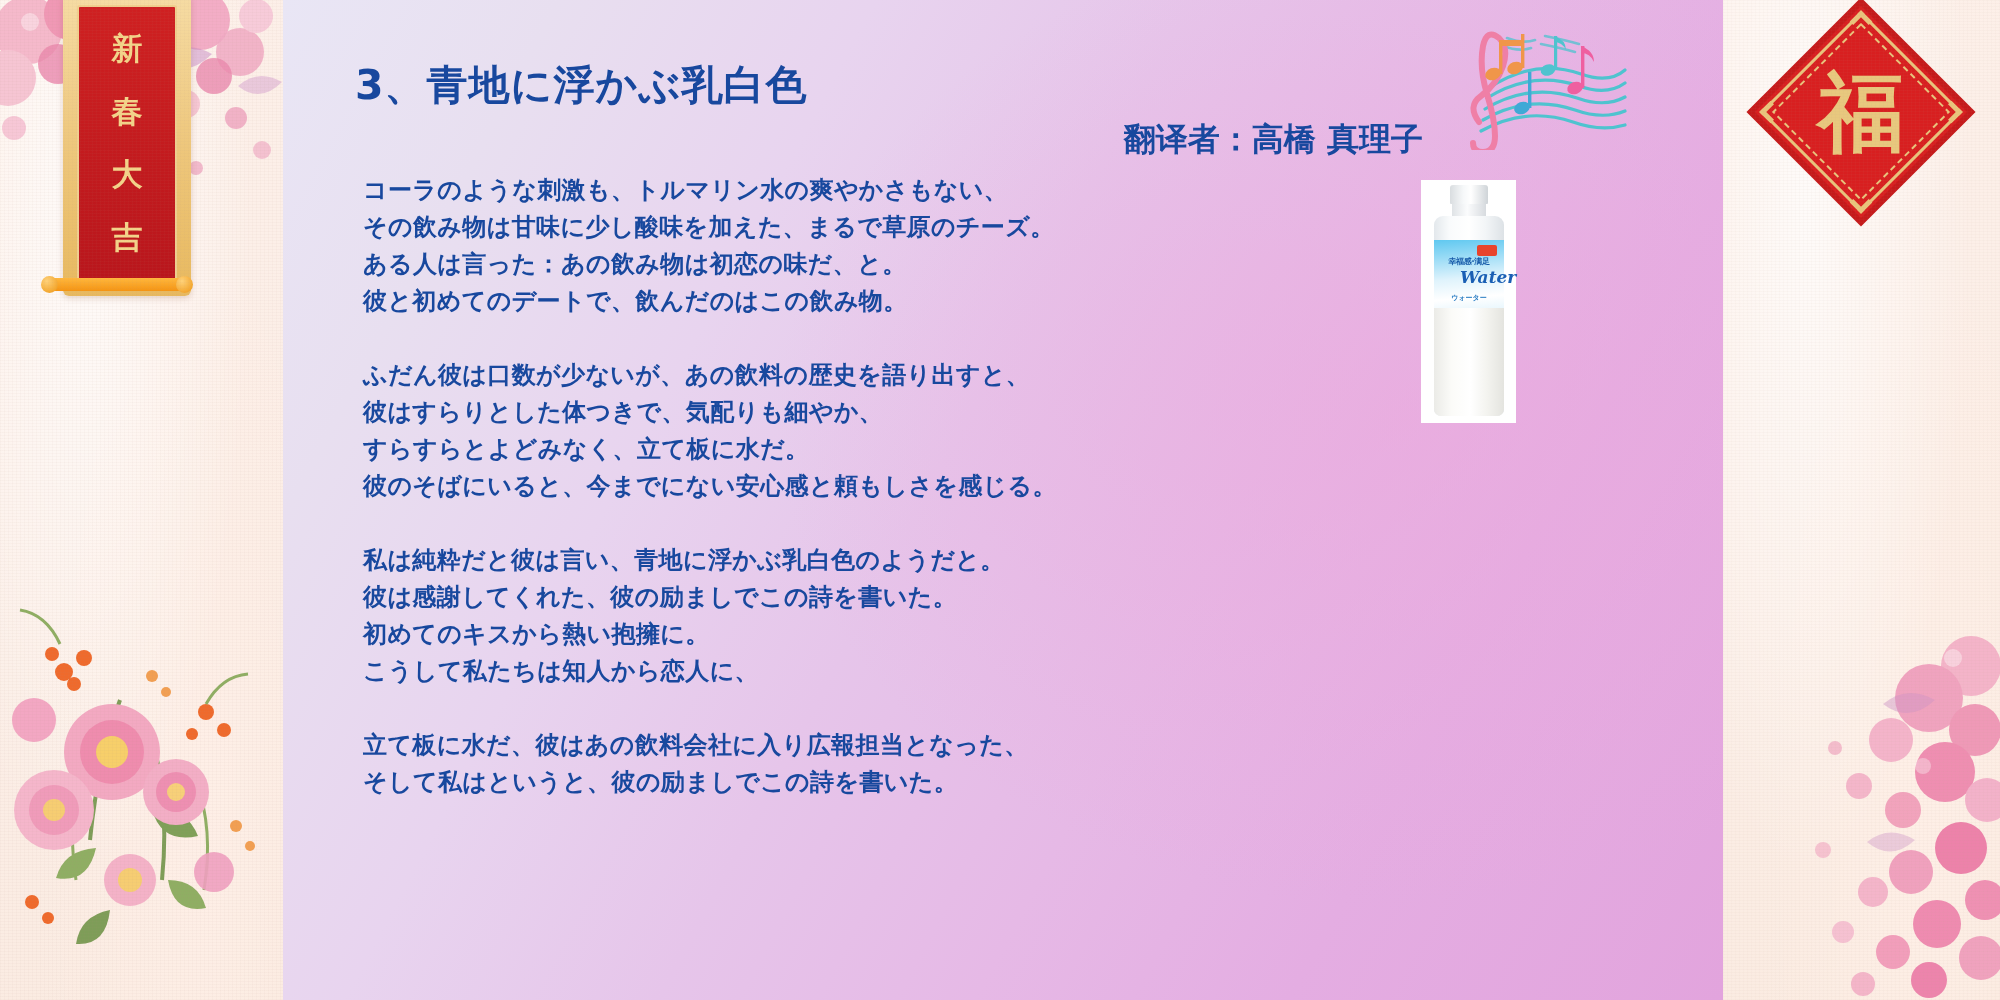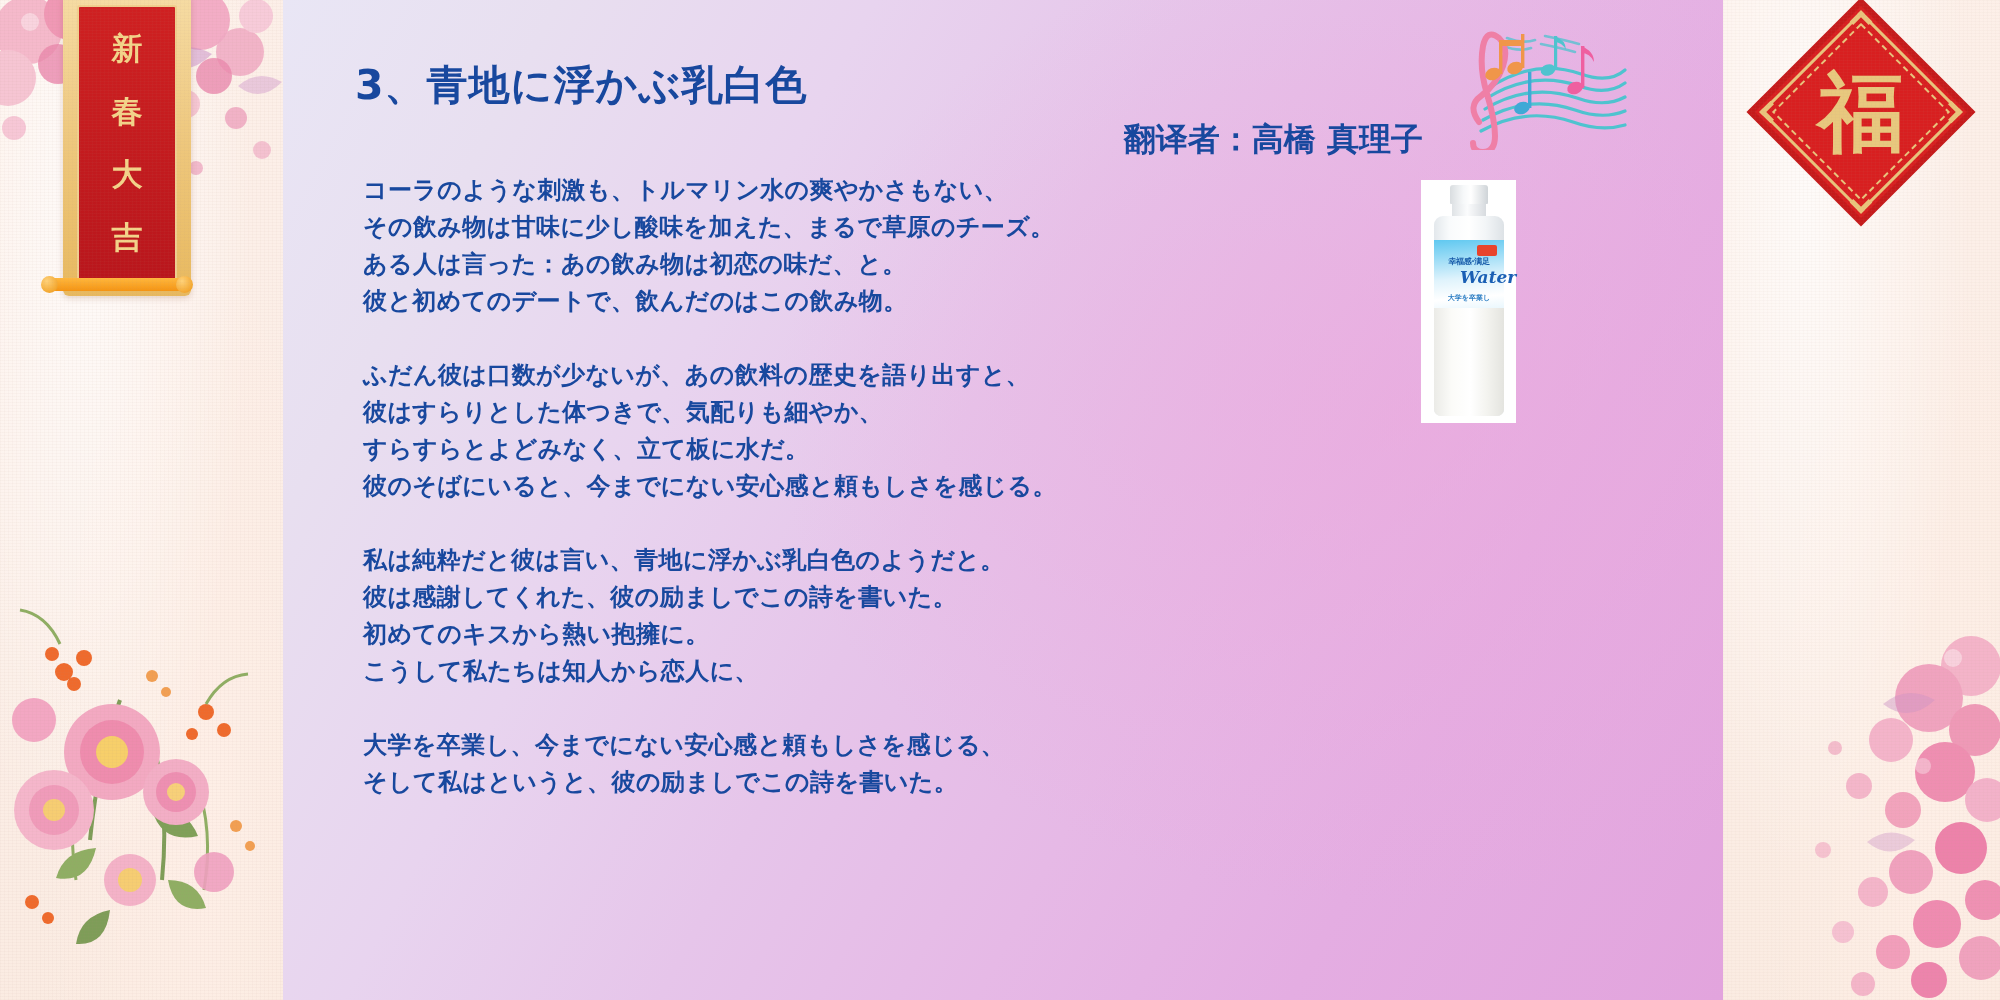--- a/index.html
+++ b/index.html
@@ -223,21 +223,21 @@
       <div class="line">すらすらとよどみなく、立て板に水だ。</div>
       <div class="line">彼のそばにいると、今までにない安心感と頼もしさを感じる。</div>
     </div>
     <div class="stanza">
       <div class="line">私は純粋だと彼は言い、青地に浮かぶ乳白色のようだと。</div>
       <div class="line">彼は感謝してくれた、彼の励ましでこの詩を書いた。</div>
       <div class="line">初めてのキスから熱い抱擁に。</div>
       <div class="line">こうして私たちは知人から恋人に、</div>
     </div>
     <div class="stanza">
-      <div class="line">大学を卒業し、今までにない安心感と頼もしさを感じる、</div>
+      <div class="line">立て板に水だ、彼はあの飲料会社に入り広報担当となった、</div>
       <div class="line">そして私はというと、彼の励ましでこの詩を書いた。</div>
     </div>
   </div>
 
   <svg id="music-notes" viewBox="0 0 190 140">
     <g fill="none" stroke="#4fc3cf" stroke-width="3.2" stroke-linecap="round">
       <path d="M40 78 q45 -30 92 -14 q28 10 44 -4"></path>
       <path d="M38 88 q45 -28 92 -12 q28 10 46 -3"></path>
       <path d="M36 99 q45 -27 92 -11 q28 10 48 -1"></path>
       <path d="M34 110 q45 -26 92 -10 q28 10 50 1"></path>
@@ -276,21 +276,21 @@
 
   <div id="water-bottle">
     <div class="bt-cap"></div>
     <div class="bt-neck"></div>
     <div class="bt-body"></div>
     <div class="bt-milk"></div>
     <div class="bt-label">
       <div class="bt-label-red"></div>
       <div class="bt-label-txt">幸福感·满足</div>
       <div class="bt-label-water">Water</div>
-      <div class="bt-label-sub">大学を卒業し</div>
+      <div class="bt-label-sub">ウォーター</div>
     </div>
   </div>
 </div>
 
 <div id="panel-right" class="paper-panel">
 
   <svg width="277" height="230" style="position:absolute;left:0;top:0;">
     <g transform="translate(138,112)">
       <g transform="rotate(45)">
         <rect x="-78" y="-78" width="156" height="156" fill="#d81f20"></rect>

